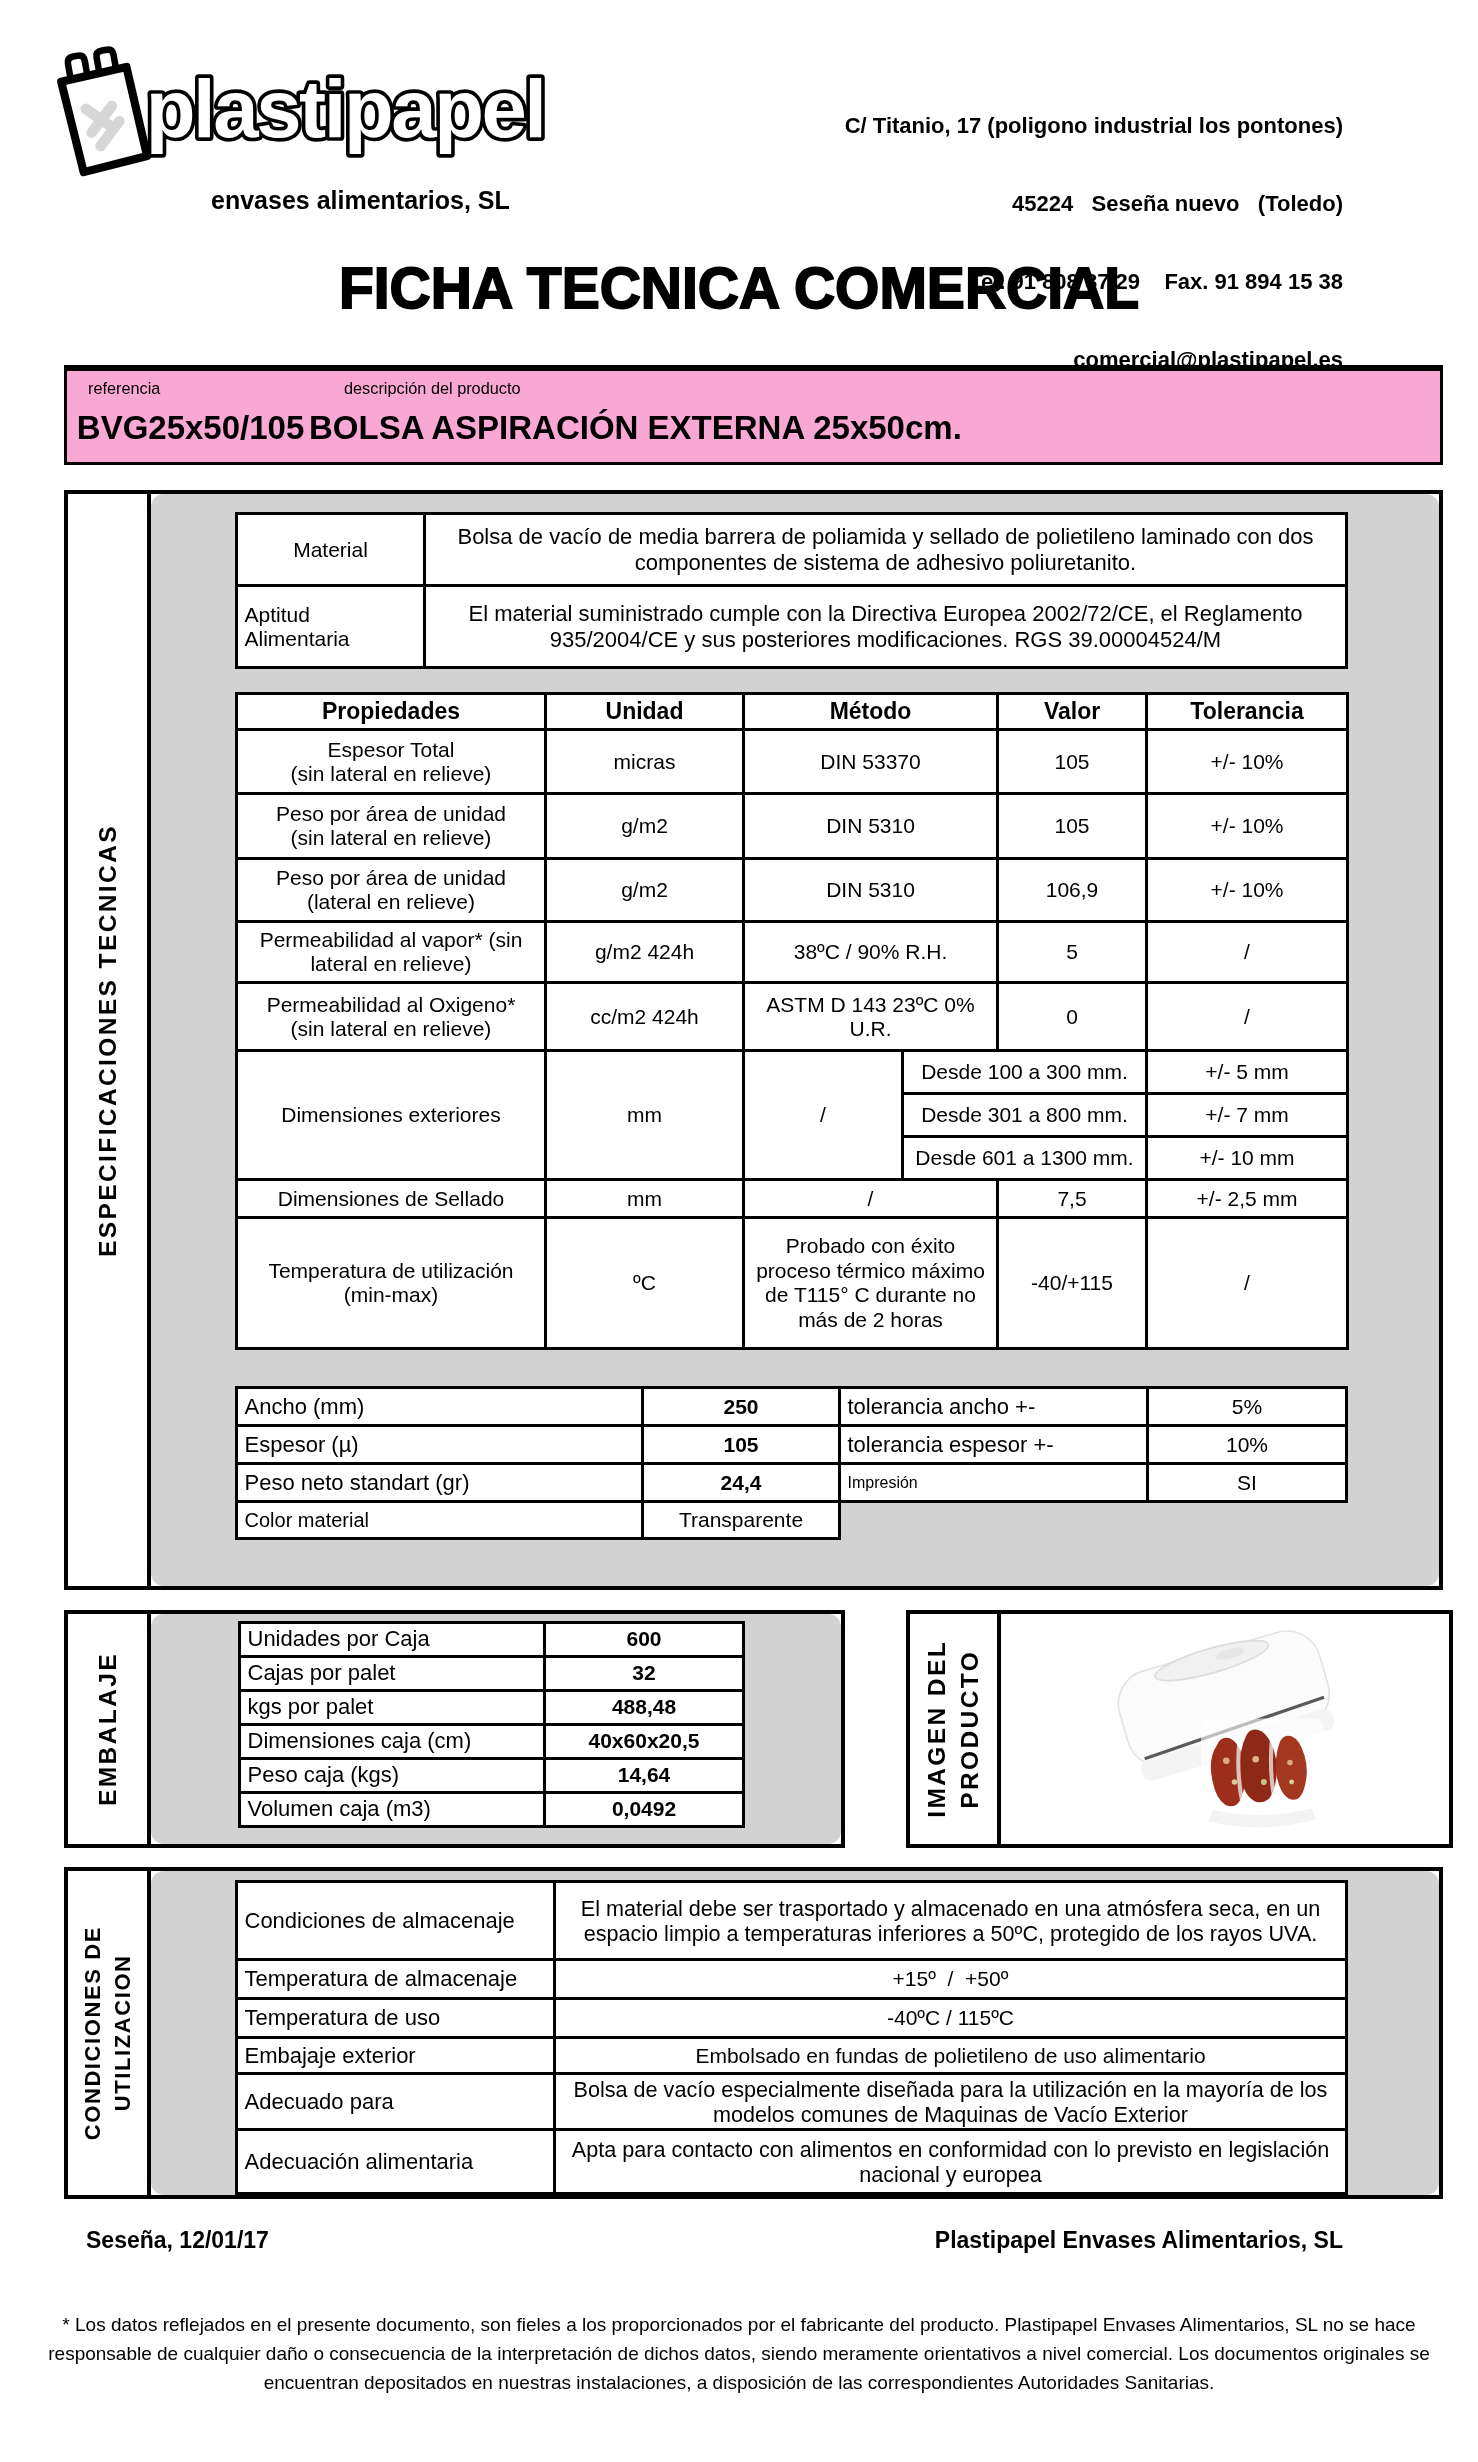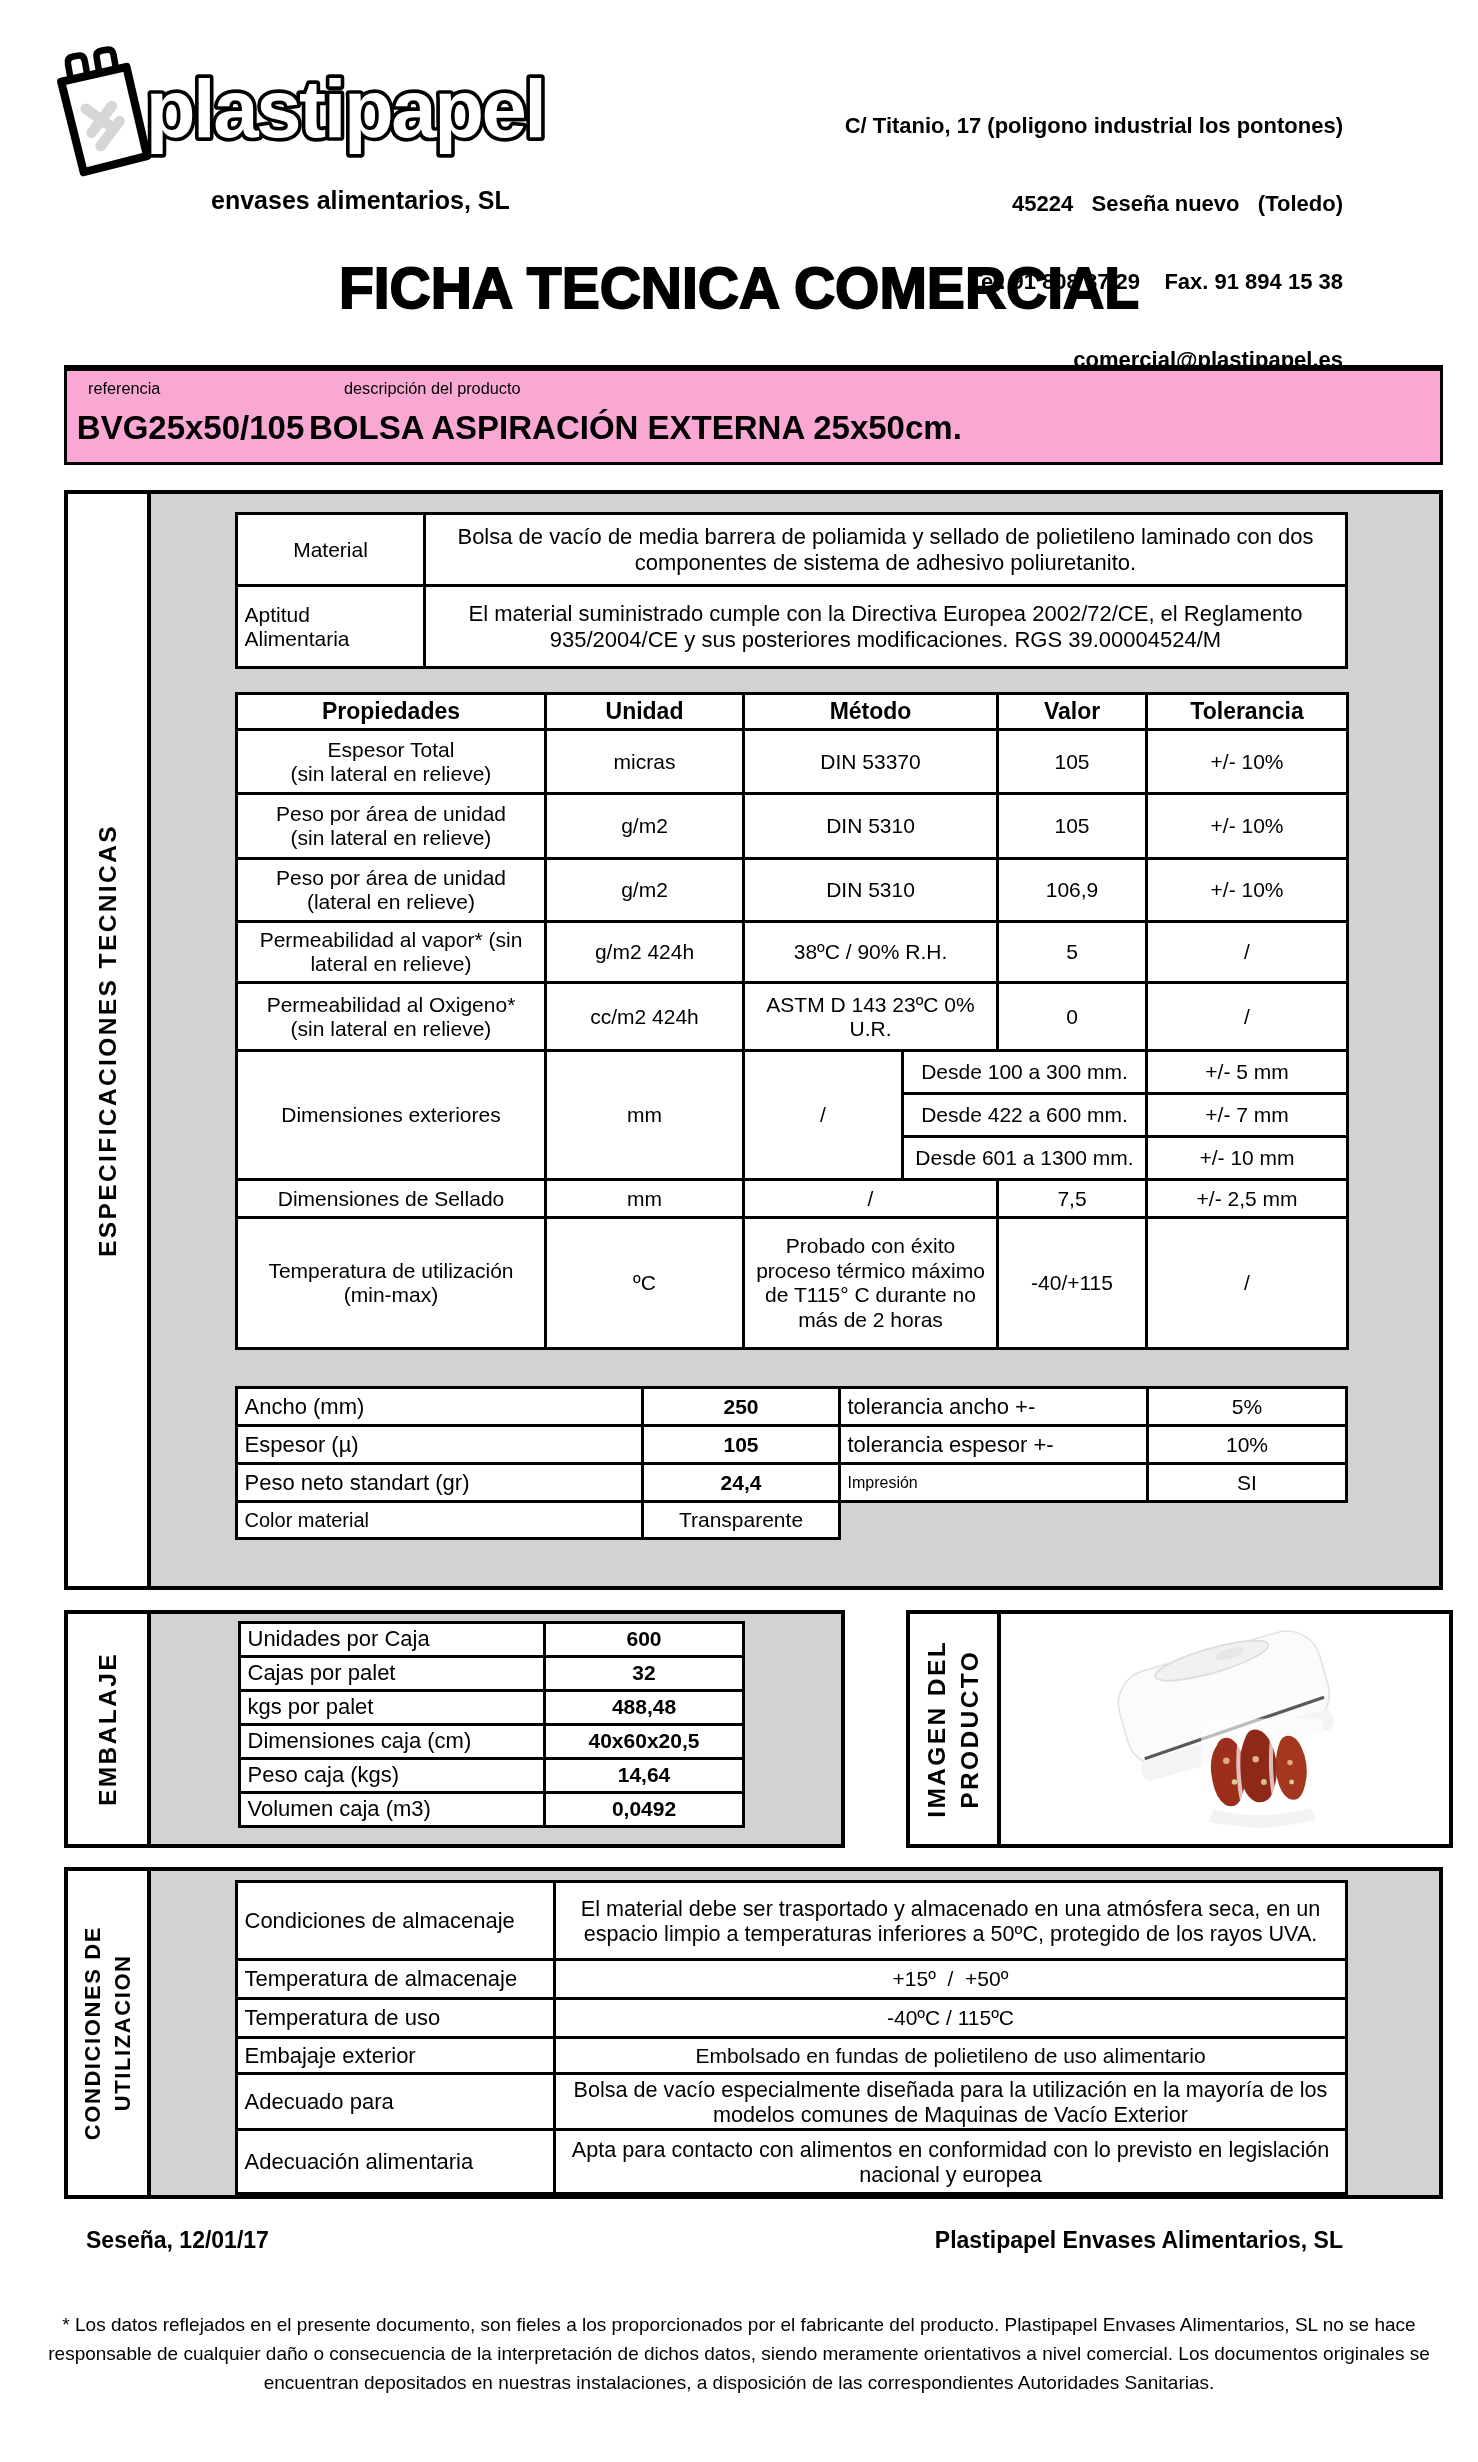--- a/index.html
+++ b/index.html
@@ -25,21 +25,21 @@
              border:3.3px solid #000; border-top-width:6.5px; background:#f9a8d4; }
   .ref-box .small-label { position:absolute; top:8.2px; font-size:16.3px; }
   .ref-box .big-val { position:absolute; top:38px; font-size:33px; font-weight:bold; white-space:nowrap; }
 
   
   .section-box { position:absolute; border:4.9px solid #000; display:flex; background:#fff; }
   .side-strip { width:83px; background:#fff; border-right:4.9px solid #000;
                 display:flex; align-items:center; justify-content:center; flex:none; }
   .vlabel { writing-mode:vertical-rl; transform:rotate(180deg); font-weight:bold;
             font-size:24.5px; letter-spacing:2.4px; white-space:pre-line; text-align:center; line-height:1.35; }
-  .grey-area { flex:1; background:#d2d2d2; position:relative; }
+  .grey-area { flex:1; background:#d2d2d2; position:relative;border-radius:13px; }
 
   
   table.t { border-collapse:collapse; table-layout:fixed; }
   table.t td, table.t th { border:3.3px solid #000; background:#fff; text-align:center;
                            vertical-align:middle; font-size:21px; font-weight:normal; padding:1.6px 6.5px; }
   table.t th { font-weight:bold; font-size:23px; }
   .pre { white-space:pre-line; }
   .tl { text-align:left !important; }
   .b  { font-weight:bold !important; }
   .thick-h td { border-top-width:4.9px; border-bottom-width:4.9px; }
@@ -166,21 +166,21 @@
         <td>/</td>
       </tr>
       <tr style="height:43px;">
         <td rowspan="3">Dimensiones exteriores</td>
         <td rowspan="3">mm</td>
         <td rowspan="3">/</td>
         <td colspan="2">Desde 100 a 300 mm.</td>
         <td>+/- 5 mm</td>
       </tr>
       <tr style="height:43px;">
-        <td colspan="2">Desde 422 a 600 mm.</td>
+        <td colspan="2">Desde 301 a 800 mm.</td>
         <td>+/- 7 mm</td>
       </tr>
       <tr style="height:43px;">
         <td colspan="2">Desde 601 a 1300 mm.</td>
         <td>+/- 10 mm</td>
       </tr>
       <tr style="height:38px;">
         <td>Dimensiones de Sellado</td>
         <td>mm</td>
         <td colspan="2">/</td>

